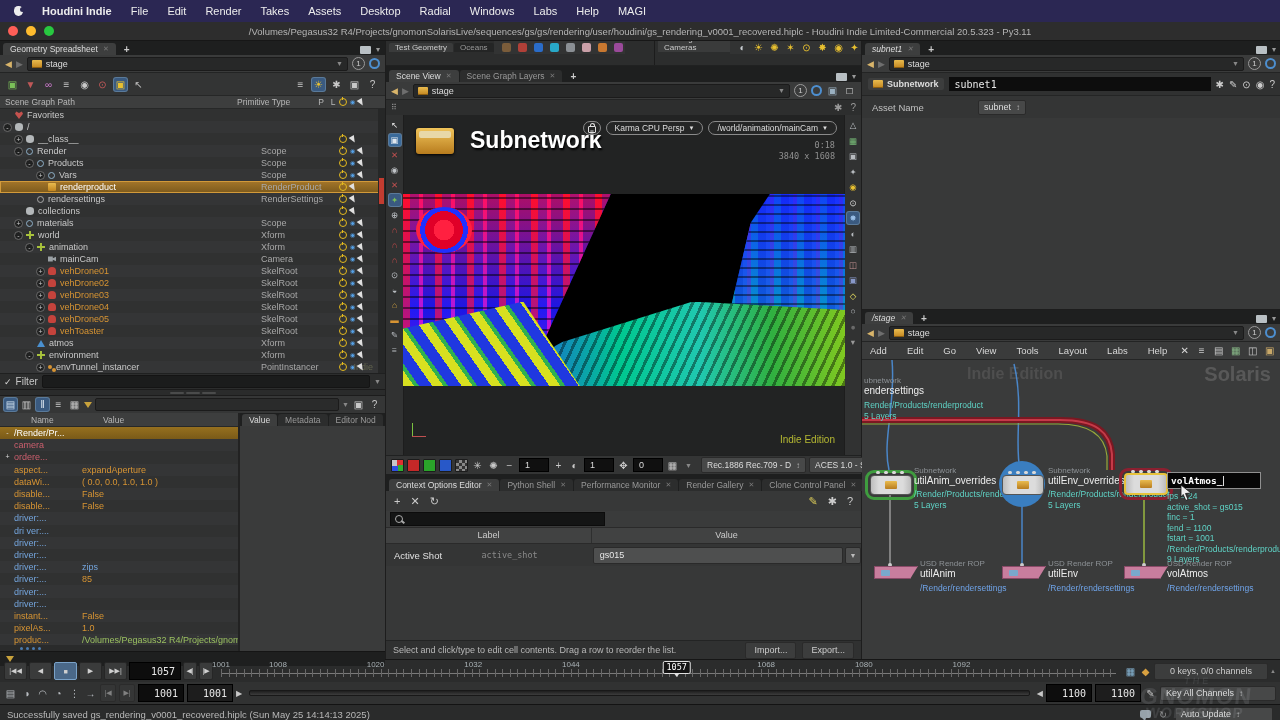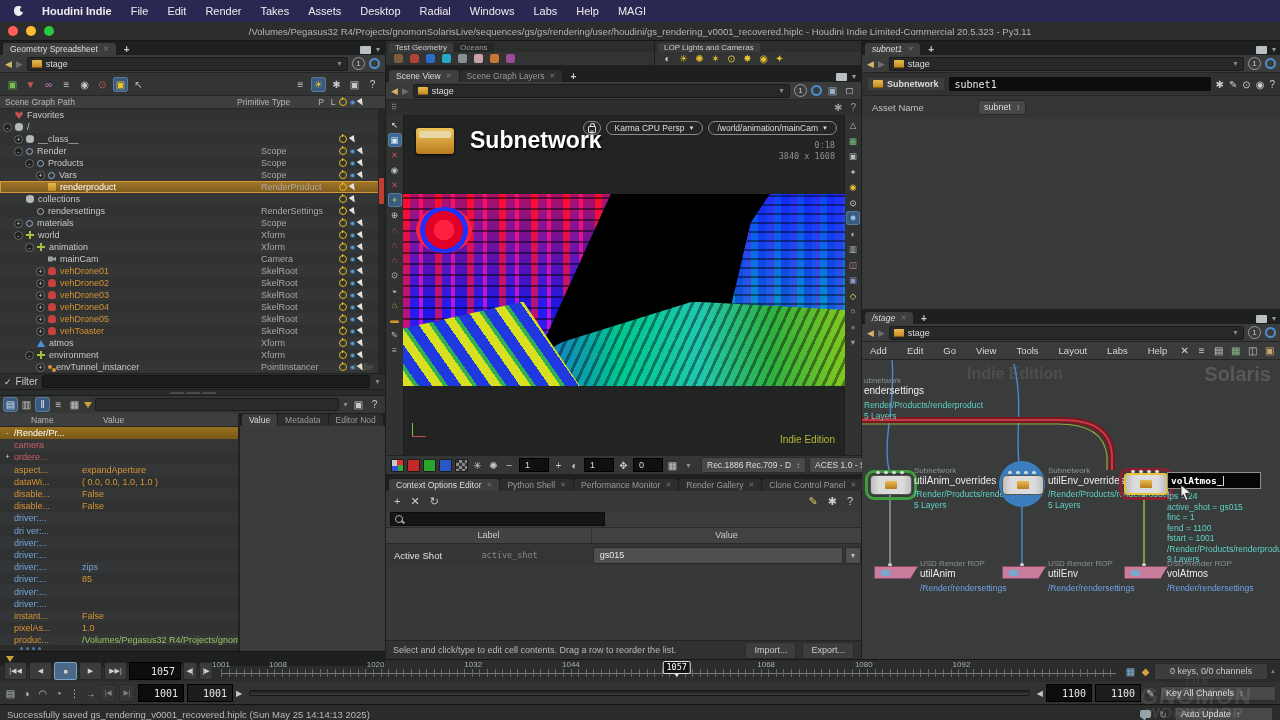--- a/index.html
+++ b/index.html
@@ -97,21 +97,21 @@
   .prow .pn{width:68px;flex:none;overflow:hidden;white-space:nowrap;}
   .prow .pv{flex:1;overflow:hidden;white-space:nowrap;}
   .pdots{height:6px;background:#2a2b2b;flex:none;display:flex;align-items:center;gap:3px;padding-left:20px;}
   .pdots i{width:3px;height:3px;border-radius:50%;background:#4a7ab0;}
   .pside{flex:1;display:flex;flex-direction:column;background:#3a3b3b;}
   .ptabs{height:13px;background:#1e1f1f;display:flex;align-items:flex-end;gap:1px;padding-left:2px;flex:none;}
   .pbody{flex:1;background:#3a3b3b;}
   .funnelbar{height:14px;background:#1e1f1f;display:flex;align-items:center;padding:0 6px;border-top:1px solid #151515;flex:none;}
   
   .shelf{height:24px;background:#2c2d2d;display:flex;border-bottom:1px solid #202121;flex:none;}
-  .shelf-half{display:flex;flex-direction:column;}
+  .shelf-half{display:flex;flex-direction:row;}
   .shelf-half.lh{width:268px;border-right:1px solid #1c1c1c;}
   .shelf-half.rh{flex:1;}
   .shelf-tabs{height:11px;display:flex;align-items:flex-end;gap:1px;padding-left:3px;}
   .stab{font-size:8px;color:#999;background:#242525;padding:0 6px;border-radius:2px 2px 0 0;}
   .stab.active{background:#3a3b3b;color:#ccc;}
   .shelf-icons{height:13px;display:flex;align-items:center;padding-left:6px;gap:3px;background:#323333;}
   .vtabs{height:16px;}
   .viewport{flex:1;background:#222323;position:relative;overflow:hidden;}
   .vp-top{position:absolute;left:0;right:0;top:0;height:15px;background:#2d2e2e;display:flex;align-items:center;padding:0 5px;color:#999;}
   .vp-left{position:absolute;left:0;top:15px;bottom:0;width:17px;background:#313232;display:flex;flex-direction:column;align-items:center;gap:3px;padding-top:4px;border-right:1px solid #1d1d1d;}
@@ -383,35 +383,35 @@
           <div class="trow selected" style="padding-left: 36px;">
             <span class="texp-sp"></span>
             <span class="ti ti-prod"></span>
             <span class="tlabel">renderproduct</span>
             <span class="ttype">RenderProduct</span>
             <span class="trowicons">
               <span class="pw"></span>
               <span class="ptr"></span>
             </span>
           </div>
+          <div class="trow" style="padding-left: 25px;">
+            <span class="texp-sp"></span>
+            <span class="ti ti-set"></span>
+            <span class="tlabel">rendersettings</span>
+            <span class="ttype">RenderSettings</span>
+            <span class="trowicons">
+              <span class="pw"></span>
+              <span class="ptr"></span>
+            </span>
+          </div>
           <div class="trow" style="padding-left: 14px;">
             <span class="texp-sp"></span>
             <span class="ti ti-cyl"></span>
             <span class="tlabel">collections</span>
             <span class="ttype"></span>
-            <span class="trowicons">
-              <span class="pw"></span>
-              <span class="ptr"></span>
-            </span>
-          </div>
-          <div class="trow" style="padding-left: 25px;">
-            <span class="texp-sp"></span>
-            <span class="ti ti-set"></span>
-            <span class="tlabel">rendersettings</span>
-            <span class="ttype">RenderSettings</span>
             <span class="trowicons">
               <span class="pw"></span>
               <span class="ptr"></span>
             </span>
           </div>
           <div class="trow" style="padding-left: 14px;">
             <span class="texp">+</span>
             <span class="ti ti-scope"></span>
             <span class="tlabel">materials</span>
             <span class="ttype">Scope</span>

